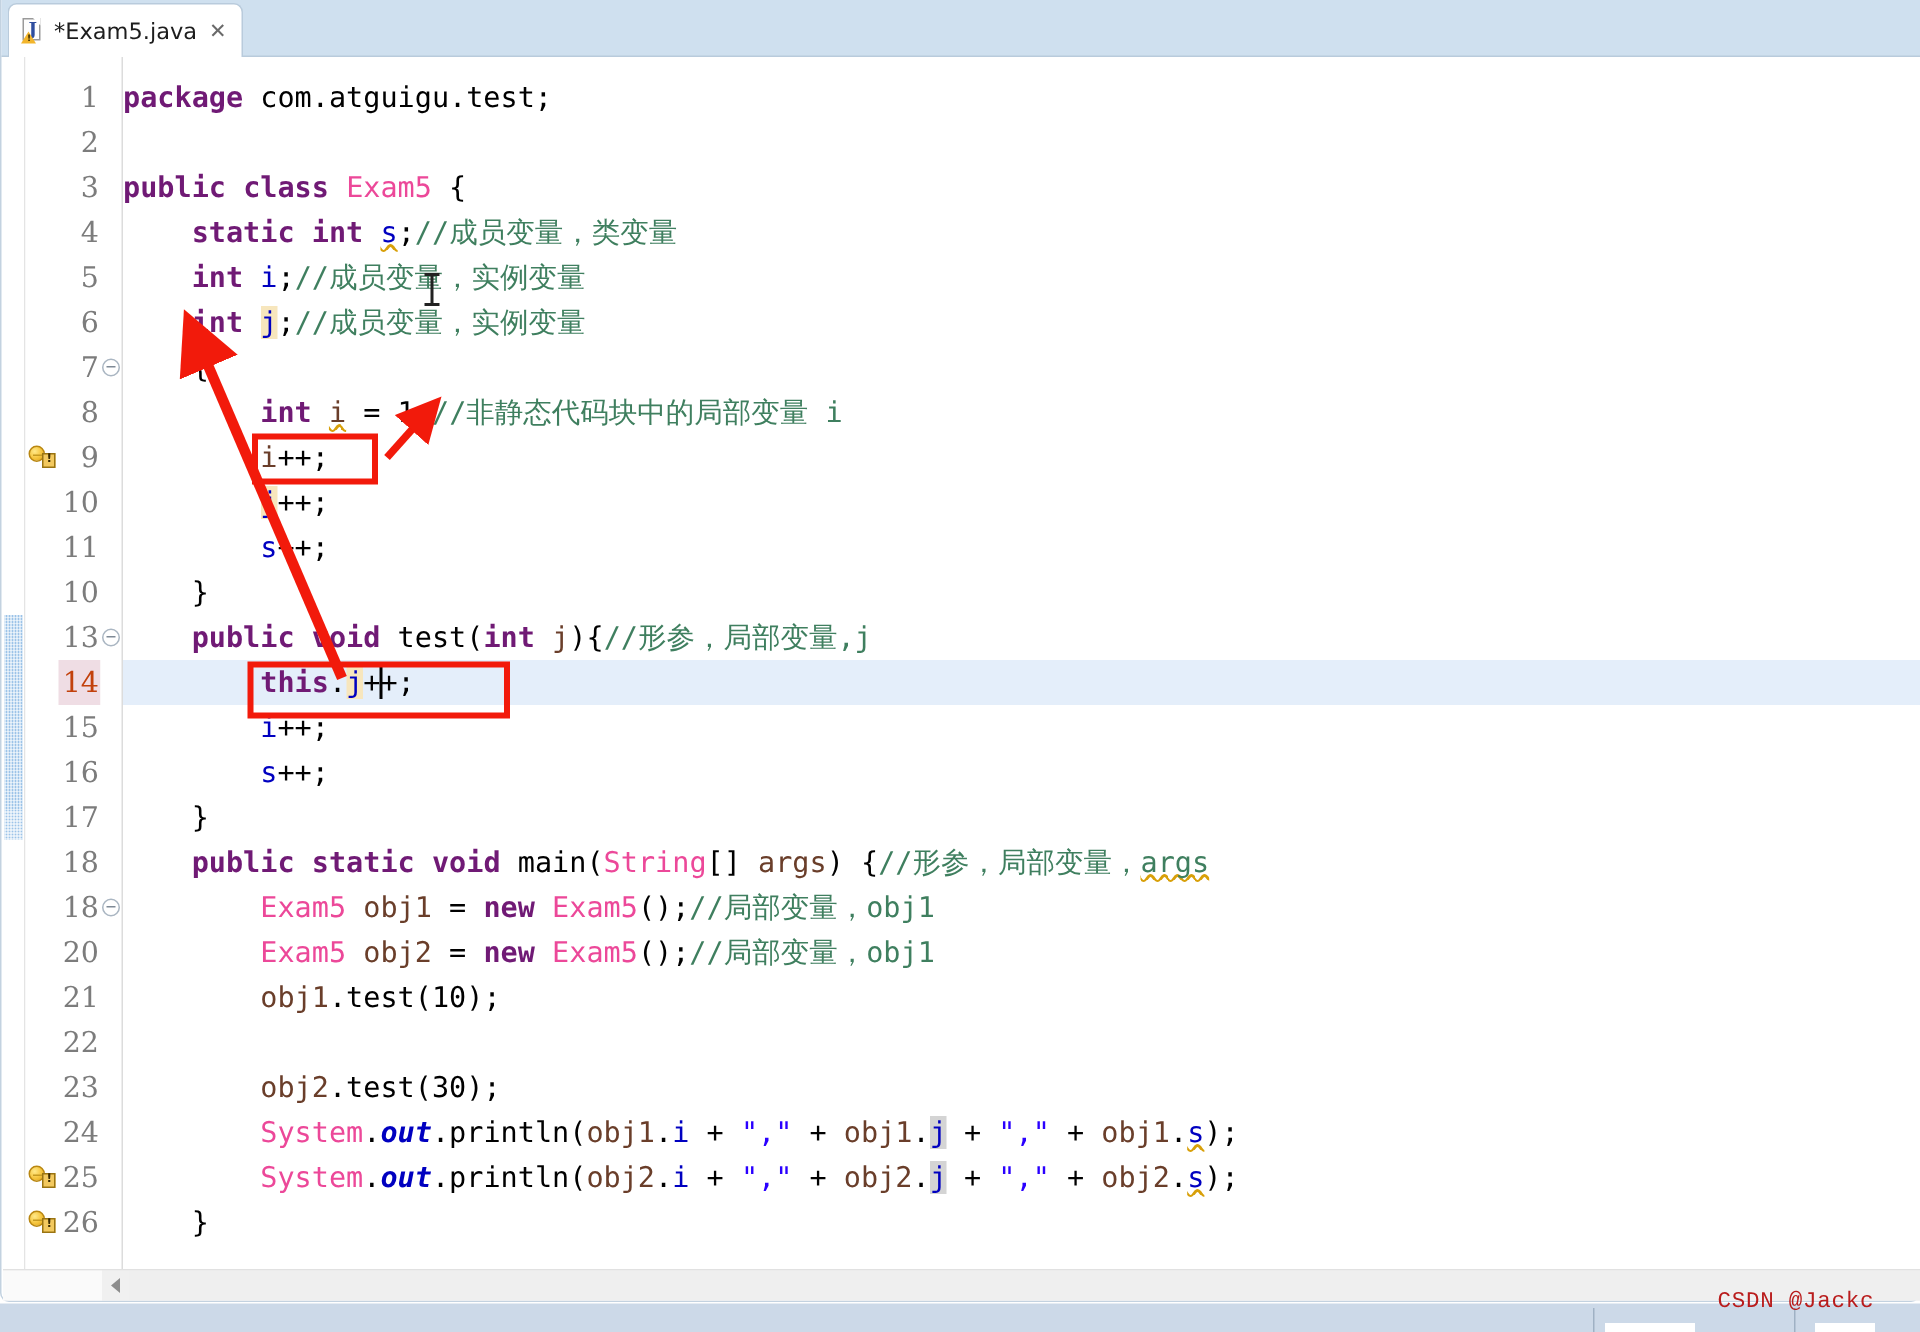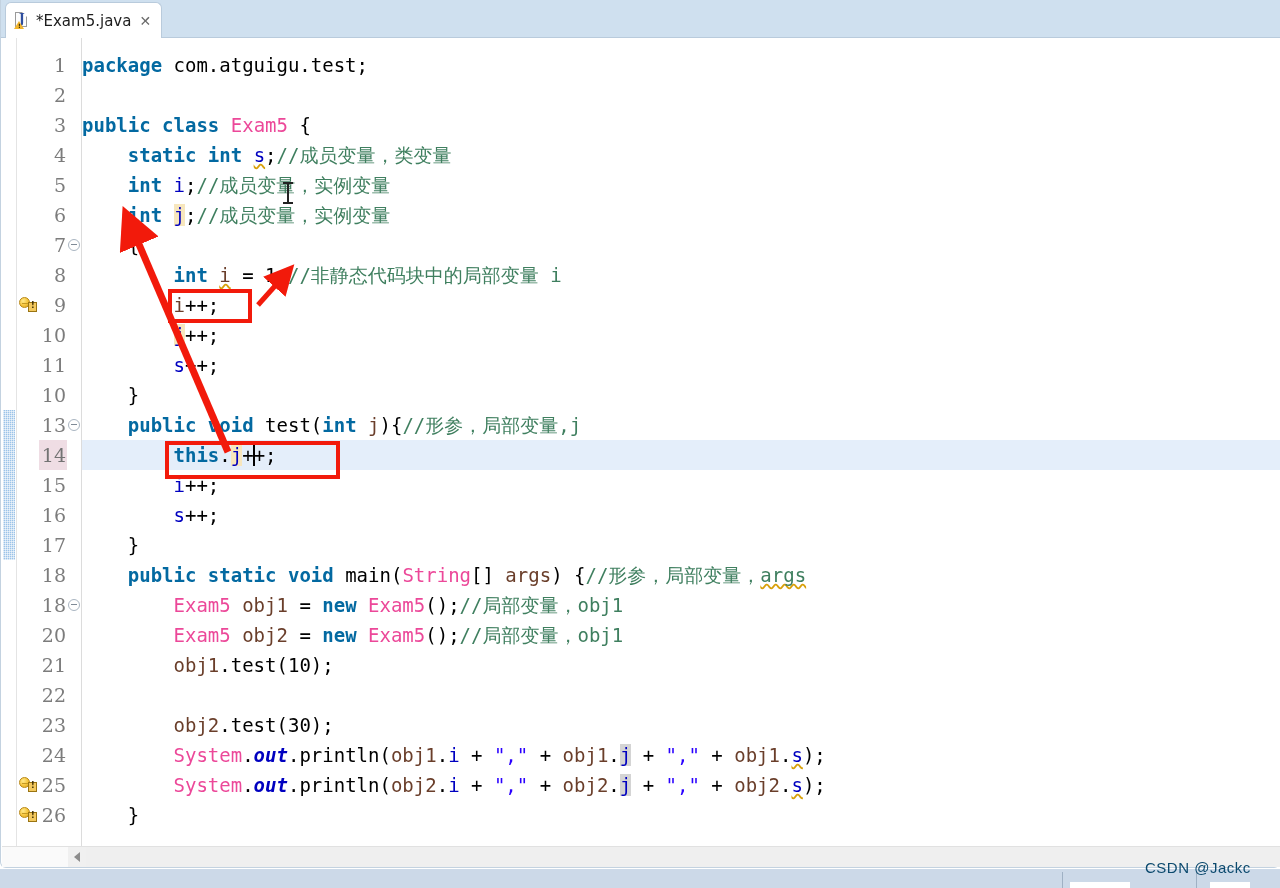--- a/index.html
+++ b/index.html
@@ -182,21 +182,21 @@
     height: 30px;
     line-height: 30px;
     font-family: "DejaVu Serif", serif;
     font-size: 19px;
     color: #7c7c7c;
     box-sizing: border-box;
     padding-right: 1px;
   }
   .lineno.current {
     background: #efdde4;
-    color: #737373;
+    color: #c2410c;
   }
 
   .fold-col {
     position: absolute;
     left: 65px; top: 0;
     width: 14px; height: 808px;
     background: #ffffff;
     border-right: 1px solid #dcdcdc;
   }
   .fold {
@@ -235,21 +235,21 @@
   }
   .line-hl {
     position: absolute;
     left: 0;
     width: 1198px;
     height: 30px;
     background: #e4eefa;
   }
 
   
-  .kw  { color: #0369a1; font-weight: bold; }
+  .kw  { color: #701a75; font-weight: bold; }
   .cm  { color: #3f7f5f; }
   .str { color: #2a00ff; }
   .fld { color: #0000c0; }
   .sfld{ color: #0000c0; font-style: italic; font-weight: bold; }
   .loc { color: #6a3e2a; }
   .pln { color: #000000; }
   .typ { color: #ec4899; }
   .num { color: #000000; }
 
   .occ  { background: #f7e6bd; }
@@ -342,23 +342,23 @@
   .status-cut {
     position: absolute;
     top: 882px;
     height: 6px;
     background: #ffffff;
   }
 
   .watermark {
     position: absolute;
     left: 1145px; top: 859px;
-    font-family: Liberation Sans, sans-serif;
+    font-family: Liberation Mono, monospace;
     font-size: 15px;
-    color: #0c4a6e;
+    color: #b91c1c;
     letter-spacing: .5px;
     white-space: nowrap;
     text-align: right;
   }
 </style>
 </head>
 <body>
 
 <div id="root">
 

